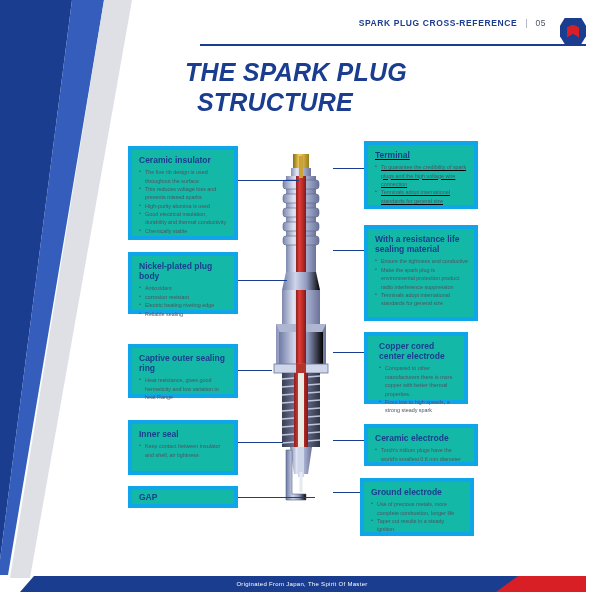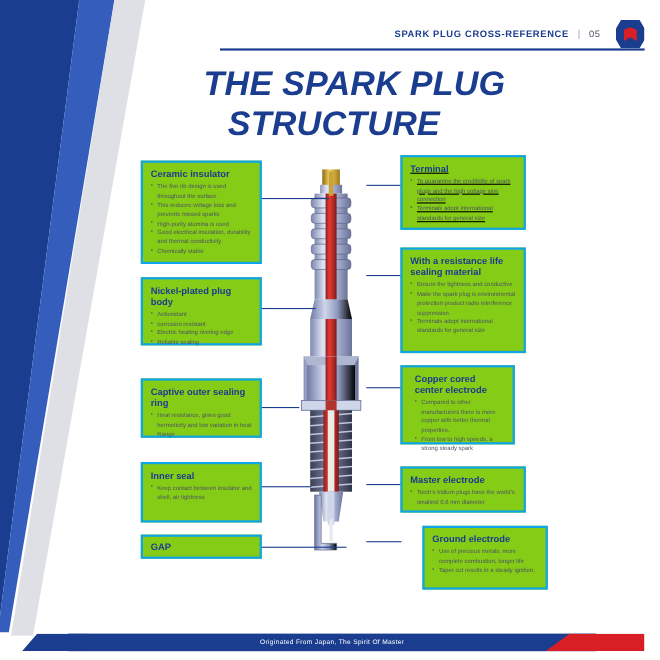--- a/index.html
+++ b/index.html
@@ -39,21 +39,21 @@
     background:#d8dbe2;
     clip-path: polygon(104px 0, 132px 0, 30px 578px, 10px 578px);
     opacity:.85;
   }
 
   
   .header {
     position:absolute;
     left:200px; top:18px; right:14px;
     height:26px;
-    display:flex; align-items:center; justify-content:flex-end;
+    display:flex; justify-content:flex-end;
     gap:8px;
   }
   .header-rule {
     position:absolute;
     left:200px; top:44px; right:14px;
     height:2px; background:#1b3d8f;
   }
   .header-title {
     font-size:8.5px; font-weight:bold; color:#1b3d8f;
     letter-spacing:.6px;
@@ -71,39 +71,39 @@
     width:12px; height:13px;
     background:#d81f26;
     clip-path: polygon(50% 0, 100% 22%, 100% 100%, 50% 72%, 0 100%, 0 22%);
   }
 
   
   .main-title {
     position:absolute;
     left:185px; top:58px;
     width:320px;
-    font-size:31px;
+    font-size:25px;
     font-weight:bold; font-style:italic;
     color:#1b3d8f;
     line-height:1.18;
     letter-spacing:.2px;
   }
 
   
   .plug {
     position:absolute;
     left:246px; top:150px;
     width:110px; height:400px;
   }
 
   
   .box {
     position:absolute;
-    border:2px solid #0ea5e9;
-    background:#84cc16;
+    border:4px solid #0ea5e9;
+    background:#14b8a6;
     padding:5px 6px 5px 7px;
   }
   .box-title {
     font-size:8.5px; font-weight:bold; color:#1b3d8f;
     margin:0 0 3px 0; line-height:1.2;
   }
   .box ul { margin:0; padding:0; list-style:none; }
   .box li {
     font-size:5.4px; color:#4e5560; line-height:1.55;
     padding-left:6px; position:relative;
@@ -155,21 +155,21 @@
     <span class="header-sep">|</span>
     <span class="header-page">05</span>
     <span class="logo">
       <span class="logo-inner"></span>
     </span>
   </div>
   <div class="header-rule"></div>
 
   <div class="main-title">
     <div>THE SPARK PLUG</div>
-    <div style="margin-left:22px">STRUCTURE</div>
+    <div style="margin-left:12px">STRUCTURE</div>
   </div>
 
   <svg class="plug" viewBox="0 0 110 400">
     <defs>
       <linearGradient id="metalA" x1="0" y1="0" x2="1" y2="0">
         <stop offset="0%" stop-color="#6f7aa6"></stop>
         <stop offset="35%" stop-color="#cfd6ea"></stop>
         <stop offset="65%" stop-color="#8e99bf"></stop>
         <stop offset="100%" stop-color="#5c6party"></stop>
         <stop offset="100%" stop-color="#5c658c"></stop>
@@ -322,27 +322,27 @@
 
   <div class="box" style="left:364px; top:332px; width:104px; height:72px;padding-left:11px;">
     <div class="box-title">Copper cored center electrode</div>
     <ul>
       <li>Compared to other manufacturers there is more copper with better thermal properties.</li>
       <li>From low to high speeds, a strong steady spark</li>
     </ul>
   </div>
 
   <div class="box" style="left:364px; top:424px; width:114px; height:42px;">
-    <div class="box-title">Master electrode</div>
+    <div class="box-title">Ceramic electrode</div>
     <ul>
       <li>Torch's iridium plugs have the world's smallest 0.6 mm diameter</li>
     </ul>
   </div>
 
-  <div class="box" style="left:384px; top:478px; width:114px; height:58px;">
+  <div class="box" style="left:360px; top:478px; width:114px; height:58px;">
     <div class="box-title">Ground electrode</div>
     <ul>
       <li>Use of precious metals, more complete combustion, longer life</li>
       <li>Taper cut results in a steady ignition.</li>
     </ul>
   </div>
 
   <div class="footer">
     <div class="footer-blue-tip"></div>
     <div class="footer-bar">

